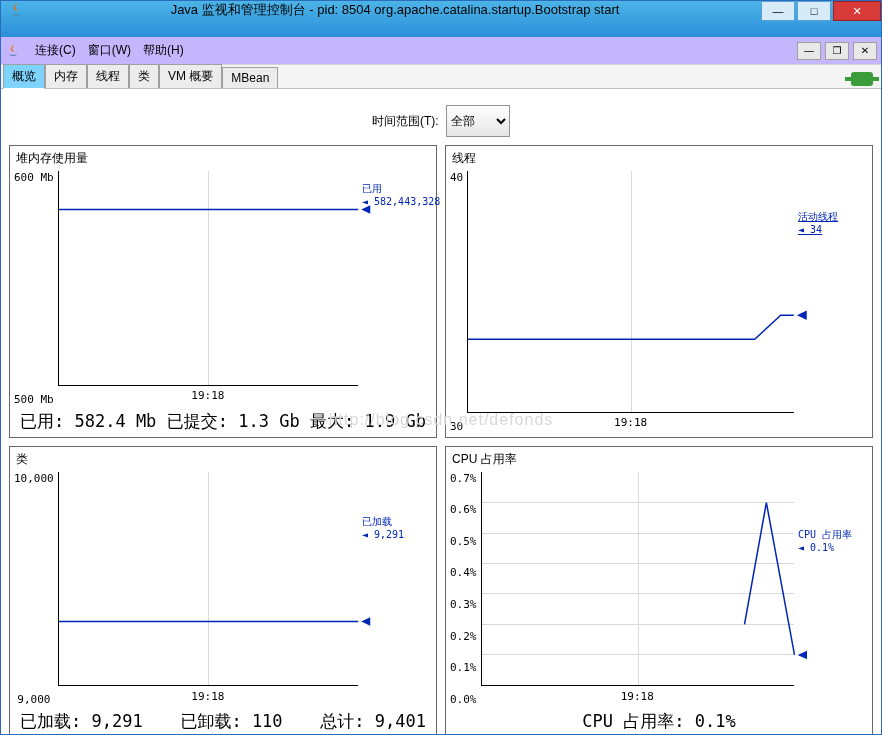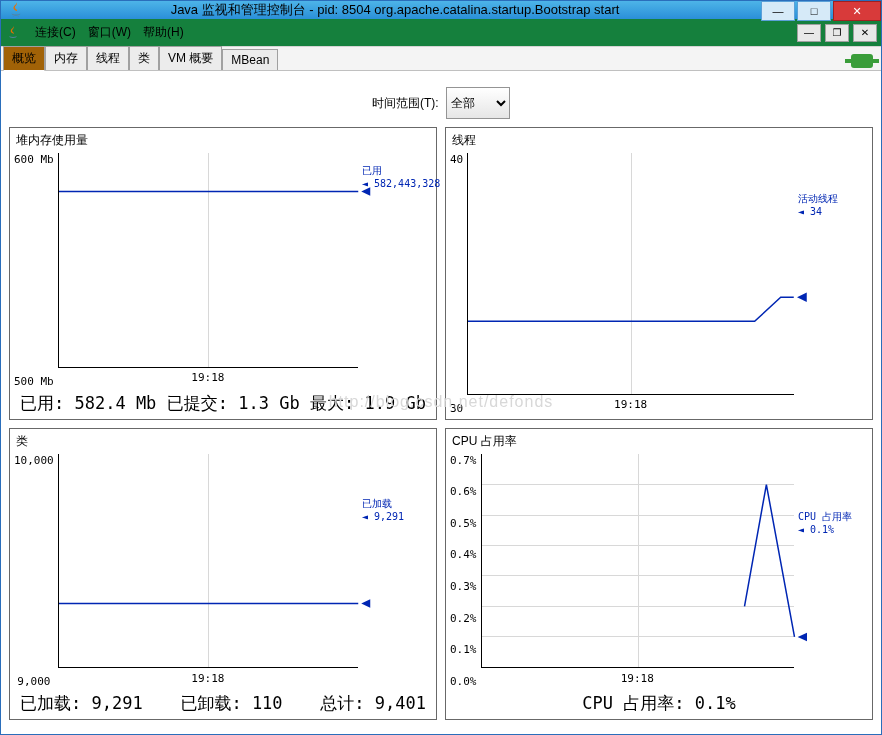--- a/index.html
+++ b/index.html
@@ -1,30 +1,30 @@
 <!DOCTYPE html>
 <html><head>
 <meta charset="utf-8">
 <style>
 * { box-sizing: border-box; margin: 0; padding: 0; }
 body { font-family: "Microsoft YaHei", SimSun, Arial, sans-serif; font-size: 12px; background: #fff; width: 882px; height: 735px; overflow: hidden; border: 1px solid #2a6ebb; }
-.titlebar { background: linear-gradient(to bottom, #4db4e8, #2a8fd8); height: 18px; display: flex; align-items: flex-start; color: #000; }
+.titlebar { background: linear-gradient(to bottom, #4db4e8, #2a8fd8); height: 36px; display: flex; align-items: flex-start; color: #000; }
 .titlebar .java-icon { width: 18px; height: 18px; margin: 0 6px; display: inline-block; }
 .titlebar .title-text { flex: 1; text-align: center; font-size: 13px; color: #000; }
 .titlebar .win-controls { display: flex; height: 100%; }
 .titlebar .win-btn { width: 34px; height: 20px; border: 1px solid #5aa0d8; background: #d6eaf8; margin-left: 2px; display: flex; align-items: center; justify-content: center; font-size: 11px; }
 .titlebar .win-btn.close { background: #d83a3a; color: #fff; width: 48px; border-color: #a02020; }
-.menubar { height: 28px; background: #15803d; border-bottom: 1px solid #d4d4d4; display: flex; align-items: center; padding: 11px 4px; }
+.menubar { height: 28px; background: #c4b5fd; border-bottom: 1px solid #d4d4d4; display: flex; align-items: center; padding: 11px 4px; }
 .menubar .java-icon { width: 16px; height: 16px; margin-right: 8px; }
 .menubar .menu-item { padding: 4px 6px; cursor: default; }
 .menubar .spacer { flex: 1; }
 .menubar .sub-btn { width: 24px; height: 18px; border: 1px solid #a0a0a0; background: #e8e8e8; margin-left: 4px; display: flex; align-items: center; justify-content: center; font-size: 10px; }
 .tabbar { height: 24px; background: #f4f4f4; border-bottom: 1px solid #c0c0c0; display: flex; align-items: flex-end; padding-left: 2px; }
 .tabbar .tab { padding: 3px 8px; border: 1px solid #a0a0a0; border-bottom: none; background: #ececec; margin-right: 0px; font-size: 12px; cursor: default; }
-.tabbar .tab.active { background: #a16207; border-bottom: 1px solid #fff; position: relative; top: 1px; margin-top: 19px; }
+.tabbar .tab.active { background: #7dd3fc; border-bottom: 1px solid #fff; position: relative; top: 1px; margin-top: 19px; }
 .tabbar .spacer { flex: 1; }
 .tabbar .connector-icon { margin-right: 8px; margin-bottom: 2px; width: 22px; height: 14px; background: #3a9d3a; border-radius: 3px; position: relative; }
 .tabbar .connector-icon::before, .tabbar .connector-icon::after { content: ""; position: absolute; top: 5px; width: 6px; height: 4px; background: #3a9d3a; }
 .tabbar .connector-icon::before { left: -6px; }
 .tabbar .connector-icon::after { right: -6px; }
 .content { padding: 6px 8px; height: calc(100% - 26px - 28px - 24px); display: flex; flex-direction: column; }
 .time-range-row { text-align: center; margin: 10px 0 8px; }
 .time-range-row label { font-size: 12px; margin-right: 4px; }
 .time-range-row select { width: 64px; height: 32px; font-size: 12px; border: 1px solid #949494; background: linear-gradient(#fff, #e6e6e6); }
 .grid { flex: 1; display: grid; grid-template-columns: 1fr 1fr; grid-template-rows: 1fr 1fr; gap: 8px; }
@@ -144,21 +144,21 @@
             <div class="plot">
               <div class="grid-v"></div>
               <svg viewBox="0 0 100 100" preserveAspectRatio="none">
                 <polyline points="0,70 88,70 96,60 100,60" vector-effect="non-scaling-stroke"></polyline>
                 <polygon points="101,60 104,58 104,62" class="marker"></polygon>
               </svg>
             </div>
             <div class="xaxis">19:18</div>
           </div>
           <div class="legend">
-            <div class="legend-entry" style="margin-top: 55%;">
+            <div class="legend-entry" style="margin-top: 55%; text-decoration: underline;">
               <div class="lbl">活动线程</div>
               <div class="val">◄ 34</div>
             </div>
           </div>
         </div>
       </div>
       <div class="panel">
         <div class="panel-title">类</div>
         <div class="chart-area">
           <div class="yaxis">

